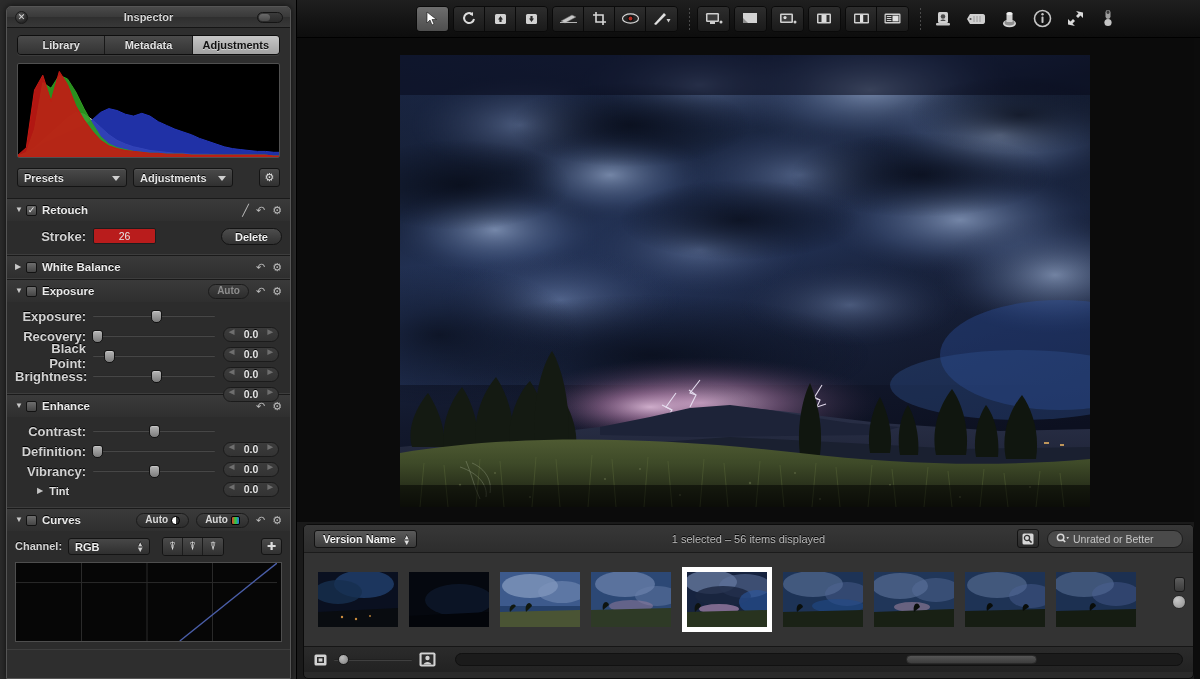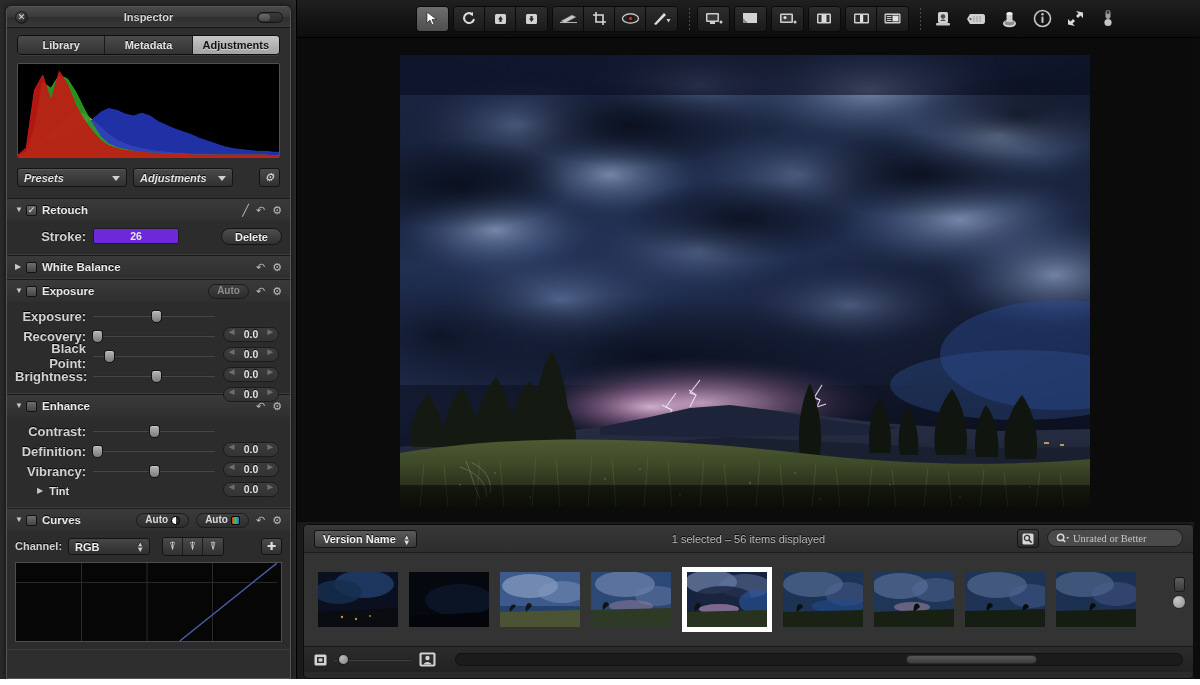--- a/index.html
+++ b/index.html
@@ -101,21 +101,21 @@
     border-radius: 3px;
     display: flex; align-items: center; justify-content: space-around;
     font-size: 10.5px; font-weight: bold; color: #d8d8d8;
     text-shadow: 0 -1px 0 #000;
   }
   .exif-bar span { padding: 0 2px; }
 
   
   .presets-row {
     margin: 8px 10px 0 10px;
-    height: 23px; display: flex; align-items: center; gap: 6px; font-style: italic;
+    height: 23px; display: flex; align-items: center; gap: 6px;
   }
   .popbtn {
     height: 19px; position: relative;
     background: linear-gradient(to bottom,#4a4a4a,#303030);
     border: 1px solid #141414; border-radius: 3px;
     font-size: 11px; font-weight: bold; color: #e4e4e4;
     text-shadow: 0 -1px 0 #000;
     display: flex; align-items: center; padding: 0 6px;
     box-shadow: 0 1px 0 rgba(255,255,255,.08) inset;
   }
@@ -197,23 +197,23 @@
     display: flex; align-items: flex-start; justify-content: space-between;
     padding: 0 5px;
     font-size: 10.5px; font-weight: bold; color: #e8e8e8; margin-top: 36px;
   }
   .stepper .ar { color: #6f6f6f; font-size: 7px; }
   .stepper .val { flex:1; text-align:center; text-shadow: 0 -1px 0 #000;}
 
   
   .retouch-row { display:flex; align-items:center; height: 22px; padding-left: 0; }
   .field {
-    width: 86px; height: 16px;
-    background: #6d28d9; border: 1px solid #1d1d1d; border-radius: 2px;
-    font-size: 10.5px; font-weight: bold; color: #e6e6e6;
+    width: 63px; height: 16px;
+    background: #b91c1c; border: 1px solid #1d1d1d; border-radius: 2px;
+    font-size: 10.5px; font-weight: normal; color: #e6e6e6;
     text-align: center; line-height: 15px;
   }
   .pushbtn {
     margin-left: auto; height: 17px; padding: 0 13px; border-radius: 9px;
     background: linear-gradient(to bottom,#4d4d4d,#313131);
     border: 1px solid #141414;
     font-size: 11px; font-weight: bold; color: #f0f0f0;
     line-height: 16px; text-shadow: 0 -1px 0 #000;
   }
 
@@ -310,21 +310,21 @@
     border: 1px solid #121212; border-radius: 3px;
     font-size: 11px; font-weight: bold; color: #f2f2f2;
     line-height: 17px; text-shadow: 0 -1px 0 #000;
   }
   .sortbtn .updown{position:absolute;right:5px;top:4px;font-size:8px;color:#e2e2e2;line-height:5px;}
   .br-status {
     position:absolute; left: 0; right: 0; text-align: center;
     font-size: 11px; color: #b8b8b8; text-shadow: 0 -1px 0 #000;
     pointer-events: none;
   }
-  .br-right { margin-left: auto; display:flex; gap: 8px; font-family: Liberation Serif, serif; }
+  .br-right { margin-left: auto; display:flex; align-items:center; gap: 8px; }
   .sq-btn {
     width: 22px; height: 19px; border-radius: 3px;
     background: linear-gradient(to bottom,#3d3d3d,#2a2a2a);
     border:1px solid #131313;
     display:flex;align-items:center;justify-content:center;color:#ddd;font-size:11px;
   }
   .searchfield {
     width: 136px; height: 18px; border-radius: 9px;
     background: #4a4a4a; border: 1px solid #1d1d1d;
     display:flex; align-items:center; padding: 0 8px; gap: 4px;

